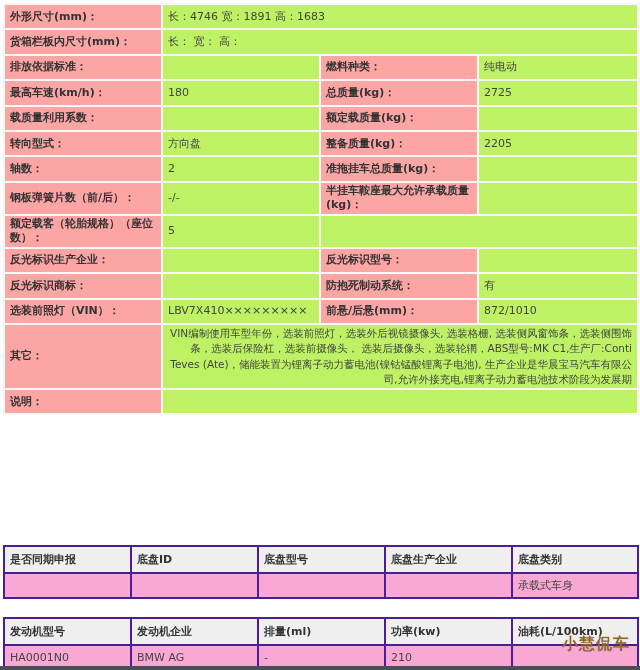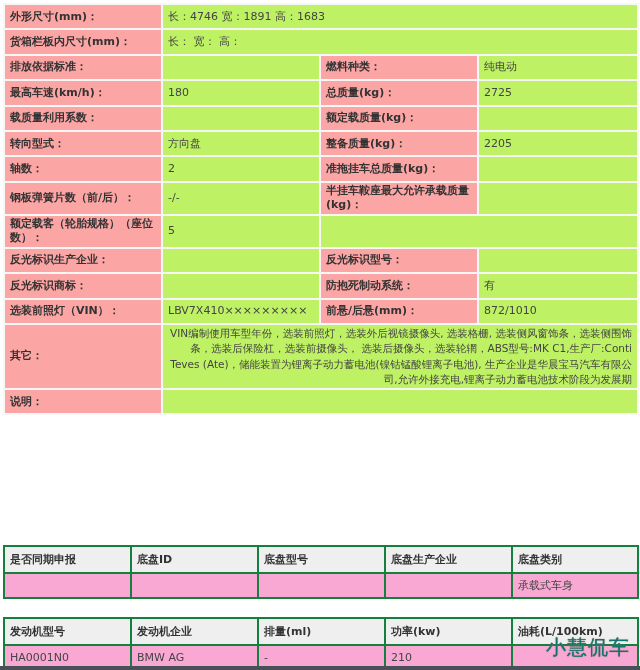--- a/index.html
+++ b/index.html
@@ -8,27 +8,27 @@
   table { border-collapse: collapse; table-layout: fixed; }
   .spec { position: absolute; left: 3px; top: 3px; width: 634px; }
   .spec td { border: 2px solid #f7f7f7; padding: 0 5px; vertical-align: middle; line-height: 14px; }
   .spec td.lbl { background: #fca5a5; font-weight: bold; color: #333; }
   .spec td.val { background: #bef264; color: #444; font-weight: normal; }
   .spec tr.r { height: 25.4px; }
   .spec tr.r2 { height: 33px; }
   .spec tr.rother { height: 62px; }
   .spec td.other-val { font-size: 10.5px; line-height: 15.5px; padding-top: 1px; color: #444; text-align: right; }
   .grid { position: absolute; left: 3px; width: 634px; }
-  .grid td { border: 2px solid #15803d; padding: 0 5px; vertical-align: middle; }
+  .grid td { border: 2px solid #4c1d95; padding: 0 5px; vertical-align: middle; }
   .grid tr.hd td { background: #efefef; font-weight: bold; height: 27px; color: #333; }
   .grid tr.bd td { background: #f9a8d4; height: 25px; color: #444; }
   .chassis { top: 545px; }
   .chassis tr.bd td { height: 25px; }
   .engine { top: 617px; }
-  .watermark { position: absolute; right: 10px; top: 634px; font-size: 20px; color: #0f766e;
+  .watermark { position: absolute; right: 10px; top: 634px; font-size: 16px; color: #a16207;
     text-shadow: 0 0 1px #777, 0 0 1px #777; letter-spacing: 1px; font-family: "DejaVu Sans", sans-serif; }
   .bottom-bar { position: absolute; left: 0; top: 666px; width: 640px; height: 4px; background: #4a5058; }
 </style>
 </head>
 <body>
 
 <table class="spec">
   <colgroup>
       <col style="width:158px">
       <col style="width:158px">

